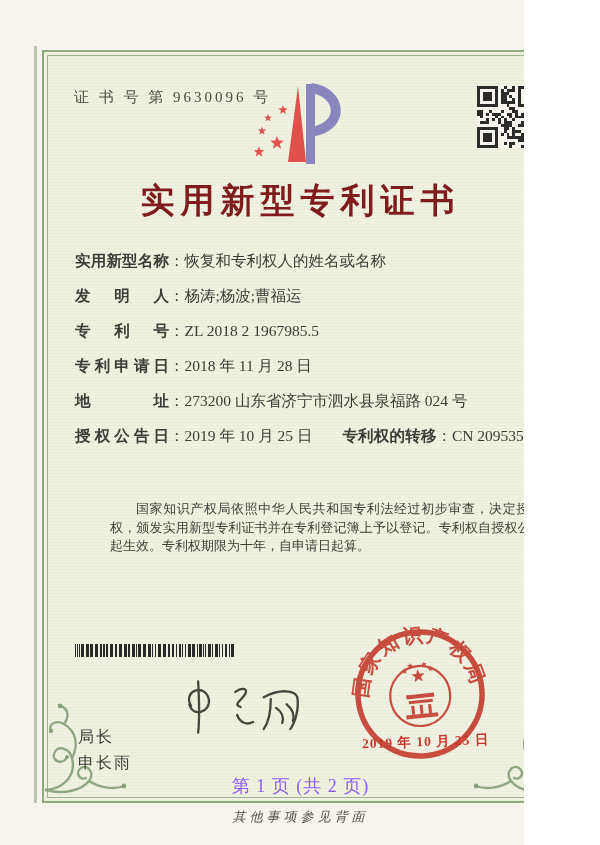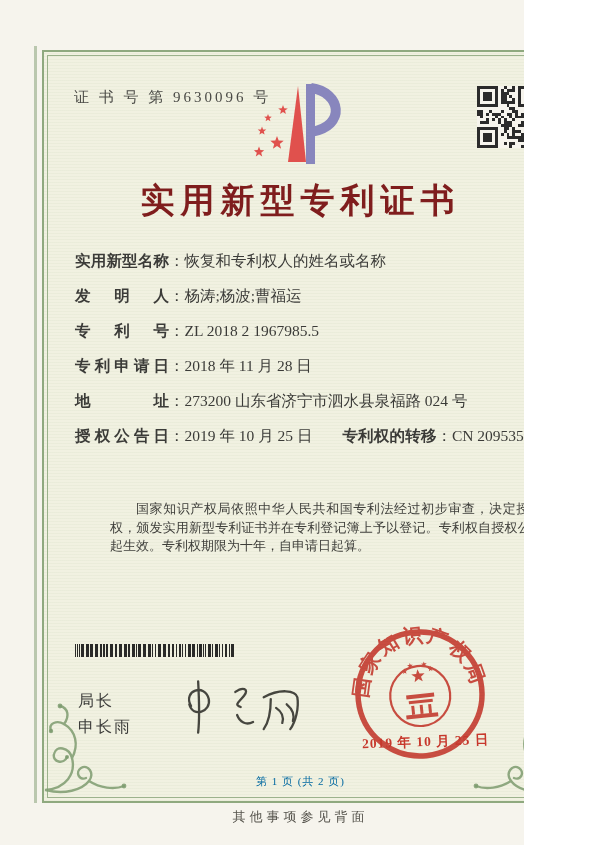--- a/index.html
+++ b/index.html
@@ -14,30 +14,30 @@
   .title{position:absolute;left:42px;top:178px;width:517px;text-align:center;
          font-size:34px;font-weight:600;letter-spacing:6px;color:#7f1d1d;}
   .fields{position:absolute;left:75px;top:250px;width:462px;font-size:15.5px;color:#3b3b38;}
   .row{line-height:22px;margin-bottom:13px;white-space:nowrap;}
   .lbl{display:inline-block;width:94px;text-align:justify;text-align-last:justify;vertical-align:bottom;font-weight:bold;}
   .pair2{margin-left:30px;}
   .body-text{position:absolute;left:74px;top:500px;width:460px;font-size:13px;line-height:18.5px;
              text-align:justify;color:#3e3e3a;margin-left:36px;}
   .body-text p{margin:0;text-indent:2em;}
   .barcode{position:absolute;left:75px;top:644px;}
-  .signer{position:absolute;left:78px;top:688px;font-family:"Liberation Sans","DejaVu Sans",sans-serif;
+  .signer{position:absolute;left:78px;top:724px;font-family:"Liberation Sans","DejaVu Sans",sans-serif;
           font-size:16px;color:#3c3c3a;letter-spacing:2px;line-height:26px;}
   .signature{position:absolute;left:168px;top:676px;}
   .seal{position:absolute;left:350px;top:624px;mix-blend-mode:multiply;}
   .seal-date{position:absolute;left:362px;top:733px;font-size:13.5px;font-weight:bold;color:#c7382c;
              letter-spacing:1px;transform:rotate(-2deg);}
-  .page-num{position:absolute;left:42px;top:774px;width:517px;text-align:center;font-size:11px;
-            letter-spacing:1px;color:#0369a1;}
+  .page-num{position:absolute;left:42px;top:774px;width:517px;text-align:center;font-size:18px;
+            letter-spacing:1px;color:#8b5cf6;}
   .back-note{position:absolute;left:42px;top:808px;width:517px;text-align:center;font-size:13px;
-             letter-spacing:4px;color:#55534c;}
+             letter-spacing:4px;color:#55534c;font-style:italic;}
   .qr{position:absolute;left:477px;top:86px;}
   .logo{position:absolute;left:235px;top:66px;}
   .flourish{position:absolute;}
   .fl-bl{left:36px;top:698px;}
   .fl-br{left:460px;top:698px;transform:scaleX(-1);}
 </style>
 </head>
 <body>
 
 <div class="page">

